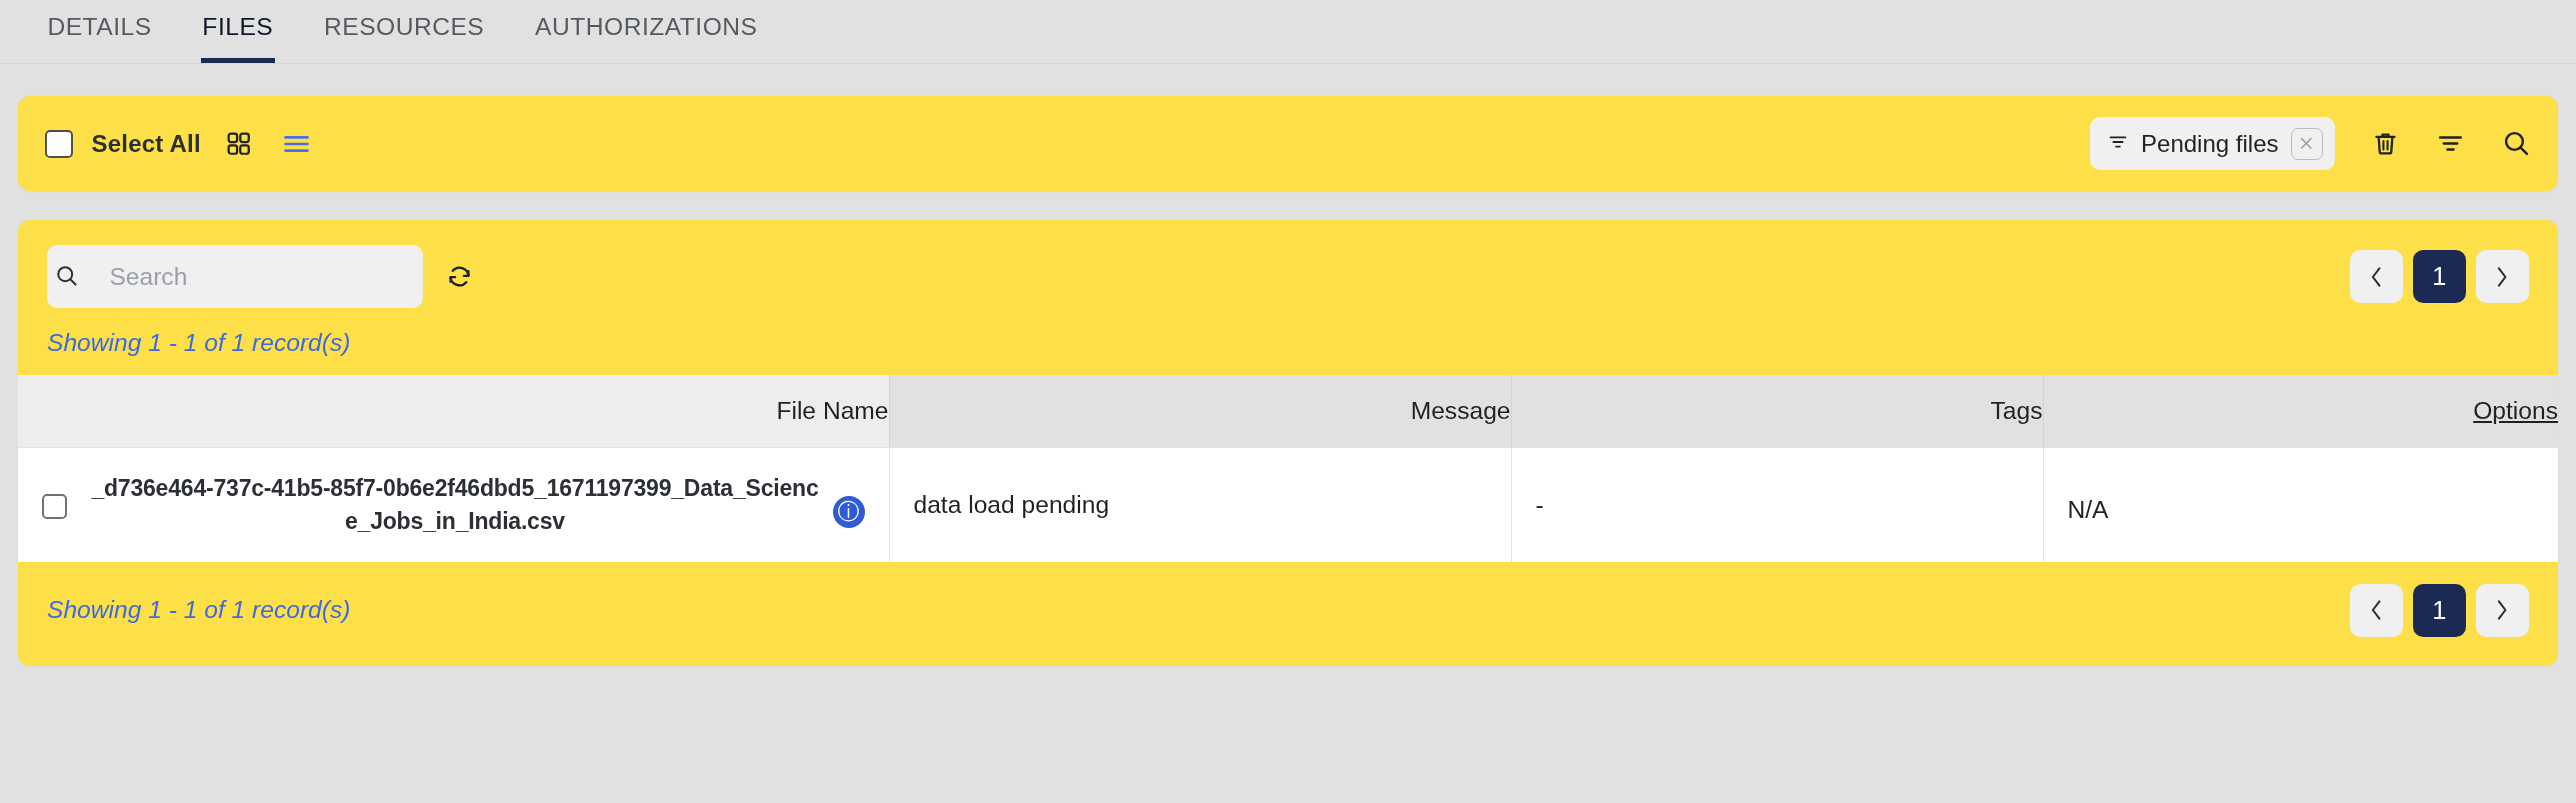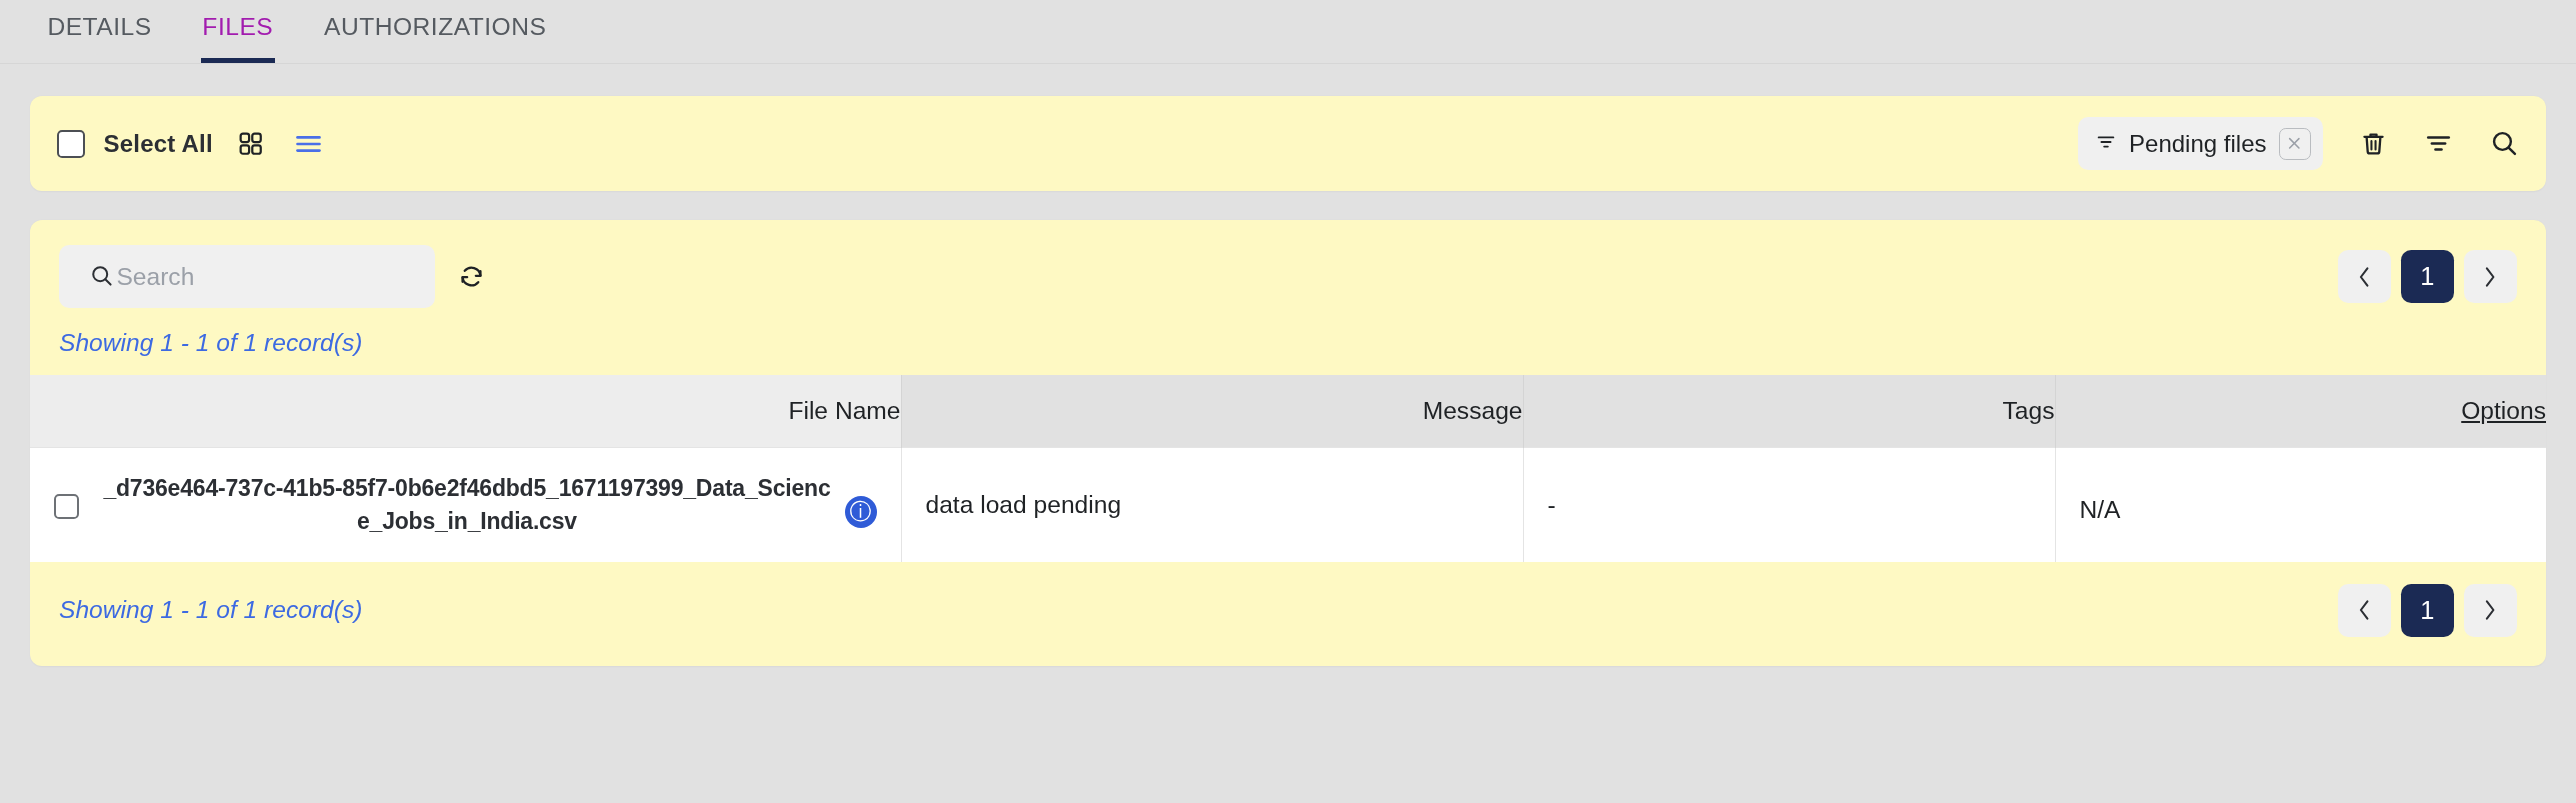--- a/index.html
+++ b/index.html
@@ -24,34 +24,34 @@
   .tab {
     font-size: 24.6px;
     letter-spacing: 0.5px;
     color: #555a60;
     padding: 12px 25.4px 0 25.4px;
     height: 62px;
     position: relative;
     cursor: pointer;
     white-space: nowrap;
   }
-  .tab.active { color: #a21caf; font-weight: 500; }
+  .tab.active { color: #0f172a; font-weight: 500; }
   .tab.active::after {
     content: "";
     position: absolute;
     left: 24px; right: 24px; bottom: 0;
     height: 5.1px;
     background: #1b2a54;
   }
 
   
   .card {
-    background: #fef9c3;
+    background: #fde047;
     border-radius: 12px;
-    margin: 0 30px;
+    margin: 0 18px;
     box-shadow: 0 0.8px 1.7px rgba(0,0,0,0.04);
   }
   .toolbar-card {
     margin-top: 32px;
     height: 95px;
     display: flex;
     align-items: center;
     padding: 0 27px;
   }
   .main-card {
@@ -113,22 +113,22 @@
     align-items: center;
     padding: 25.4px 29px 0 29px;
   }
   .search-box {
     display: flex;
     align-items: center;
     background: #f0f0f0;
     border-radius: 10.2px;
     width: 376px;
     height: 63px;
-    padding: 0 30px;
-    gap: 2px;
+    padding: 0 7px;
+    gap: 30px;
   }
   .search-input {
     border: none;
     outline: none;
     background: transparent;
     font-family: "Liberation Sans", sans-serif;
     font-size: 24.6px;
     color: #2c2f34;
     width: 100%;
   }
@@ -234,20 +234,21 @@
     padding: 22px 29px 29px 29px;
   }
   .footer-row .showing { padding: 0; }
 </style>
 </head>
 <body>
 
 <div class="tabbar">
   <div class="tab">DETAILS</div>
   <div class="tab active">FILES</div>
+  <div class="tab">RESOURCES</div>
   <div class="tab">AUTHORIZATIONS</div>
 </div>
 
 <div class="card toolbar-card">
   <div class="tb-left">
     <div class="chk"></div>
     <div class="select-all-label">Select All</div>
 
     <div class="icon-btn grid-icon">
       <svg width="25.4" height="25.4" viewBox="0 0 24 24" fill="none">

